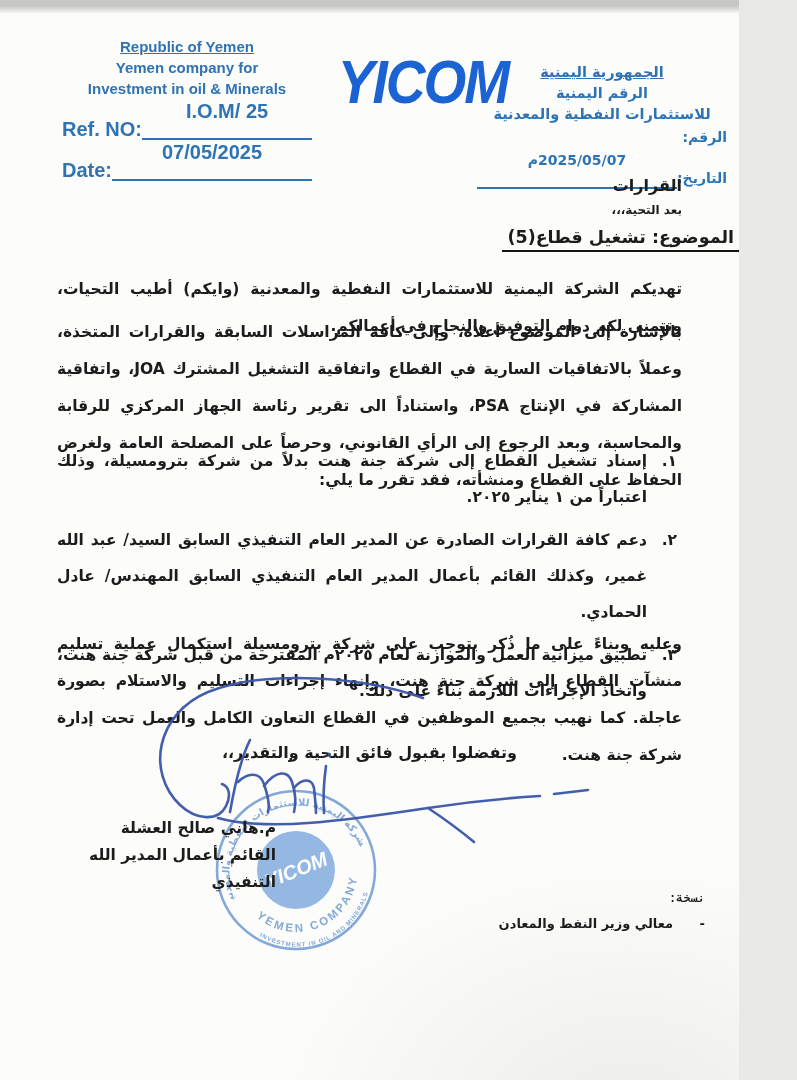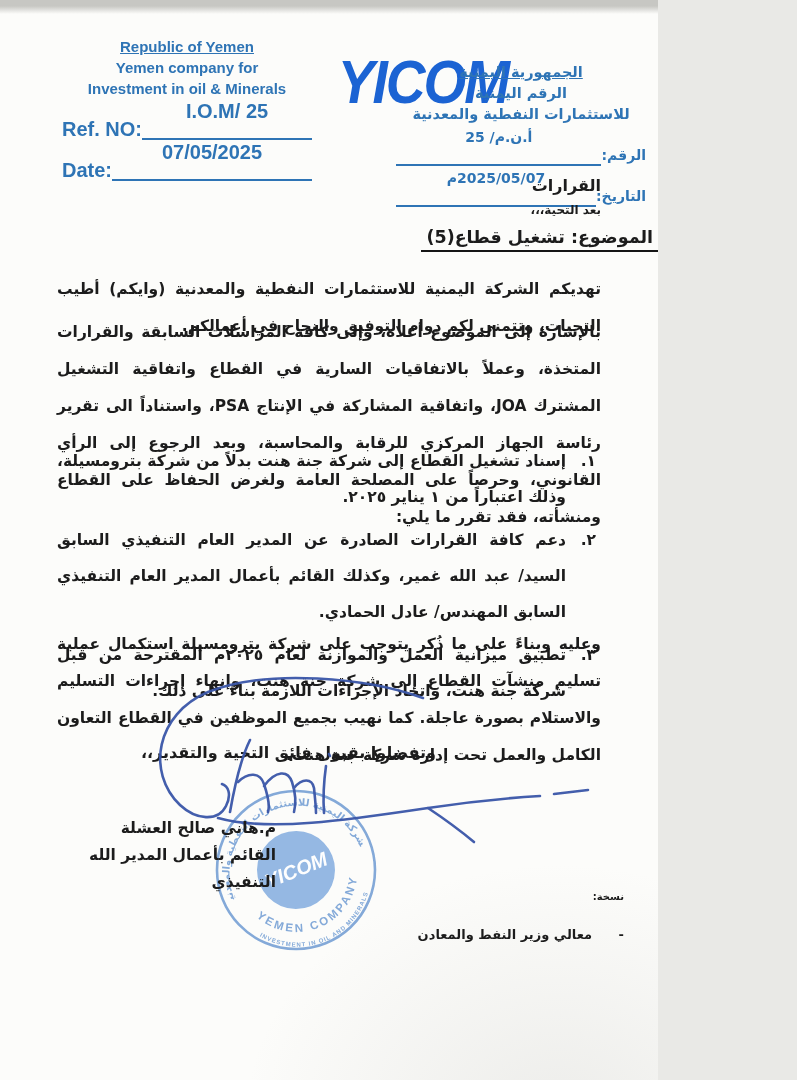--- a/index.html
+++ b/index.html
@@ -1,17 +1,17 @@
 <!DOCTYPE html>
 <html lang="ar"><head>
 <meta charset="utf-8">
 <style>
   html,body{margin:0;padding:0;background:#e9e9e6;}
   .page{
-    position:relative;width:658px;height:1080px;overflow:hidden;
+    position:relative;width:739px;height:1080px;overflow:hidden;
     background:
       radial-gradient(120% 60% at 85% 104%, rgba(190,190,185,.25), rgba(0,0,0,0) 40%),
       linear-gradient(#c7c7c3 0, #c7c7c3 6px, #fcfcfa 14px),
       #fcfcfa;
     font-family:"DejaVu Sans", sans-serif;
     color:#1c1c1c;
   }
   
   .hdr-left{
     position:absolute;left:62px;top:36px;width:250px;text-align:center;
@@ -55,22 +55,22 @@
   .regards{position:absolute;top:743px;right:222px;direction:rtl;font-weight:bold;font-size:16px;}
   .stray-dot{position:absolute;top:747px;left:288px;font-weight:bold;font-size:15px;color:#222;}
   
   .sig-svg{position:absolute;left:88px;top:670px;z-index:3;}
   .sig-block{position:absolute;left:36px;top:815px;width:240px;text-align:right;direction:rtl;
              font-weight:bold;font-size:15.5px;line-height:27px;z-index:4;}
   .stamp{position:absolute;left:212px;top:786px;width:168px;height:168px;
          transform:rotate(-22deg);opacity:.92;z-index:2;}
   
   .copy{position:absolute;right:34px;top:891px;direction:rtl;text-align:right;font-weight:bold;}
-  .copy .cl{font-size:10px;}
-  .copy .ci{font-size:13px;margin-top:25px;padding-left:10px;}
+  .copy .cl{font-size:12px;font-family:Liberation Mono, monospace;}
+  .copy .ci{font-size:13px;margin-top:10px;padding-left:10px;}
   .copy .dash{margin-left:22px;}
 </style>
 </head>
 <body>
 
 <div class="page">
 
   <div class="hdr-left">
     <div class="u">Republic of Yemen</div>
     <div>Yemen company for</div>
@@ -86,21 +86,20 @@
   </div>
 
   <div class="logo">YICOM</div>
 
   <div class="hdr-right">
     <div class="u">الجمهورية اليمنية</div>
     <div>الرقم اليمنية</div>
     <div>للاستثمارات النفطية والمعدنية</div>
     <div class="hdr-row">
       <span class="lbl">الرقم:</span>
-      <span class="val">أ.ن.م/ 25</span>
     </div>
     <div class="hdr-row">
       <span class="lbl">التاريخ:</span>
       <span class="val">2025/05/07م</span>
     </div>
   </div>
 
   <div class="addr">
     <span class="hon">القرارات</span>
   </div>

